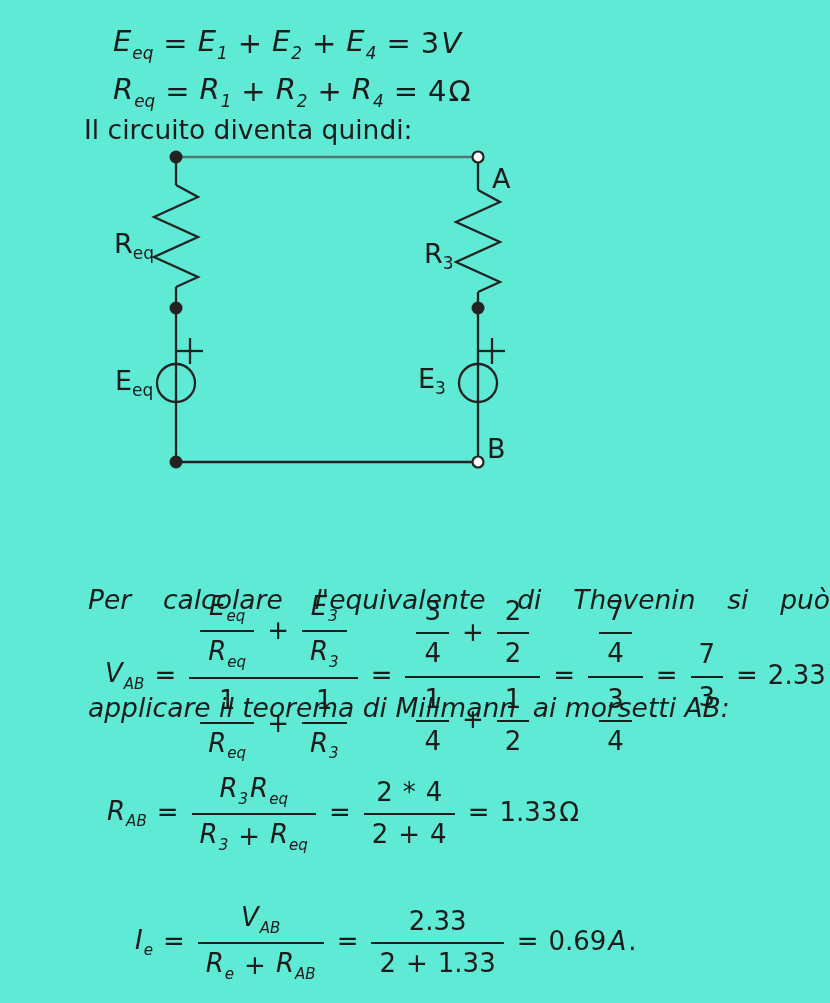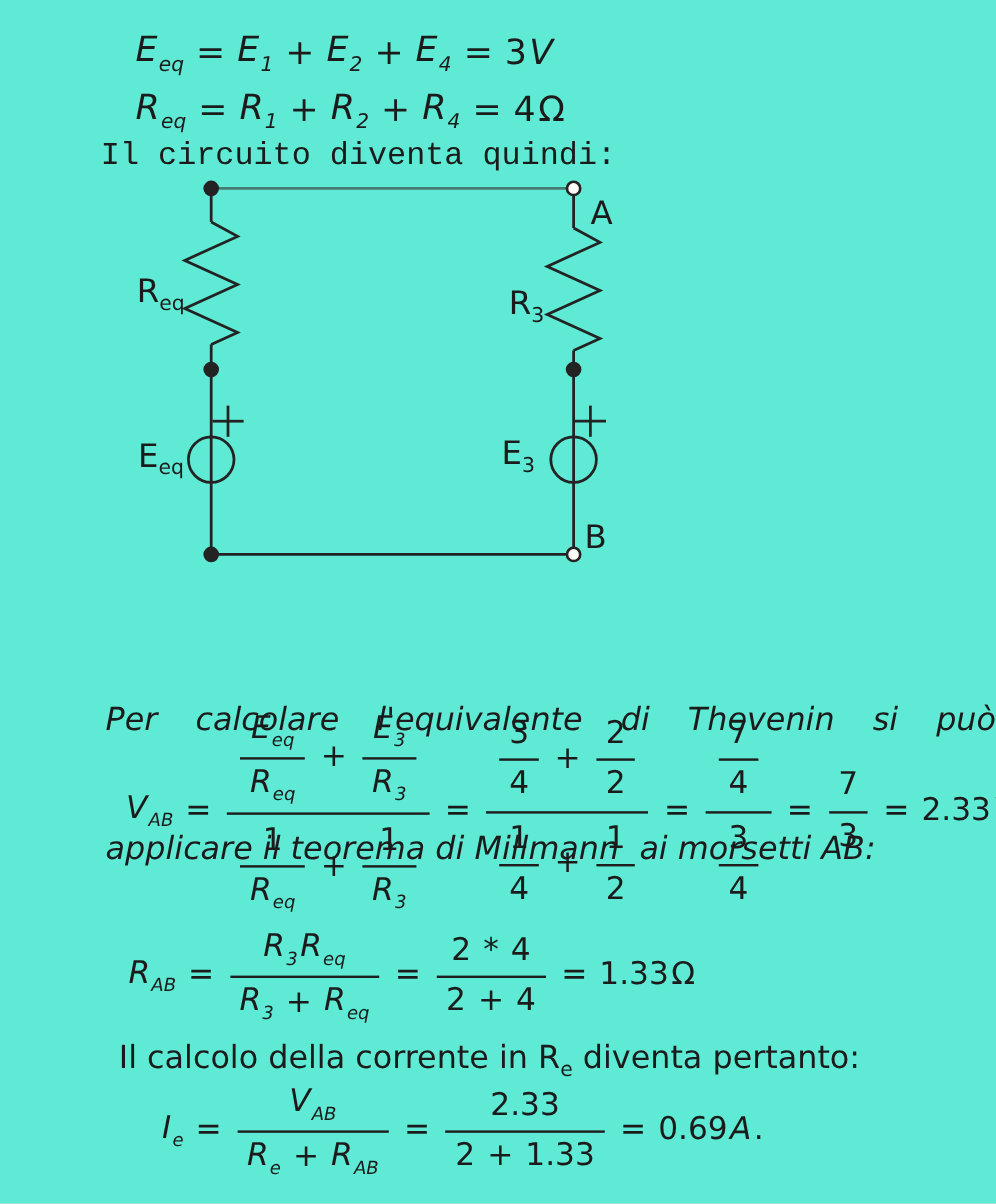--- a/index.html
+++ b/index.html
@@ -65,21 +65,21 @@
         <span class="mop">+</span>
         <span class="mvar">R<span class="msub">2</span></span>
         <span class="mop">+</span>
         <span class="mvar">R<span class="msub">4</span></span>
         <span class="mop">=</span>
         <span class="mnum">4</span>
         <span class="mnum">Ω</span>
       </div>
   </div>
 
-  <div class="abs btext" style="top:112px; left:84px;font-family:Liberation Mono, monospace;">Il circuito diventa quindi:</div>
+  <div class="abs btext" style="top:112px; left:84px;">Il circuito diventa quindi:</div>
 
   <div class="abs circuit" style="top:145px; left:110px;">
     <svg width="430" height="335" viewBox="0 0 430 335">
 
       <line x1="66" y1="12" x2="368" y2="12" stroke="#4a7a72" stroke-width="2.4"></line>
       <line x1="66" y1="317" x2="368" y2="317" stroke="#232323" stroke-width="2.3"></line>
 
       <line x1="66" y1="12" x2="66" y2="40" stroke="#232323" stroke-width="2.3"></line>
       <polyline points="66,40 88,52 44,72 88,92 44,112 88,132 66,142" fill="none" stroke="#232323" stroke-width="2.3"></polyline>
       <line x1="66" y1="142" x2="66" y2="317" stroke="#232323" stroke-width="2.3"></line>
@@ -281,23 +281,20 @@
             <span class="mop">+</span>
             <span class="mnum">4</span>
           </span>
         </span>
         <span class="mop">=</span>
         <span class="mnum">1.33</span>
         <span class="mnum">Ω</span>
       </div>
   </div>
 
-  <div class="abs btext" style="top:864px; left:99px;">
-    <span>Il calcolo della corrente in R</span><sub class="tsub">e</sub><span> diventa pertanto:</span>
-  </div>
 
   <div class="abs" style="top:898px; height:88px; left:90px; display:flex; align-items:center;margin-left:44px;">
     <div class="math">
         <span class="mvar">I<span class="msub">e</span></span>
         <span class="mop">=</span>
         <span class="frac">
           <span class="num">
             <span class="mvar">V<span class="msub">AB</span></span>
           </span>
           <span class="den">

